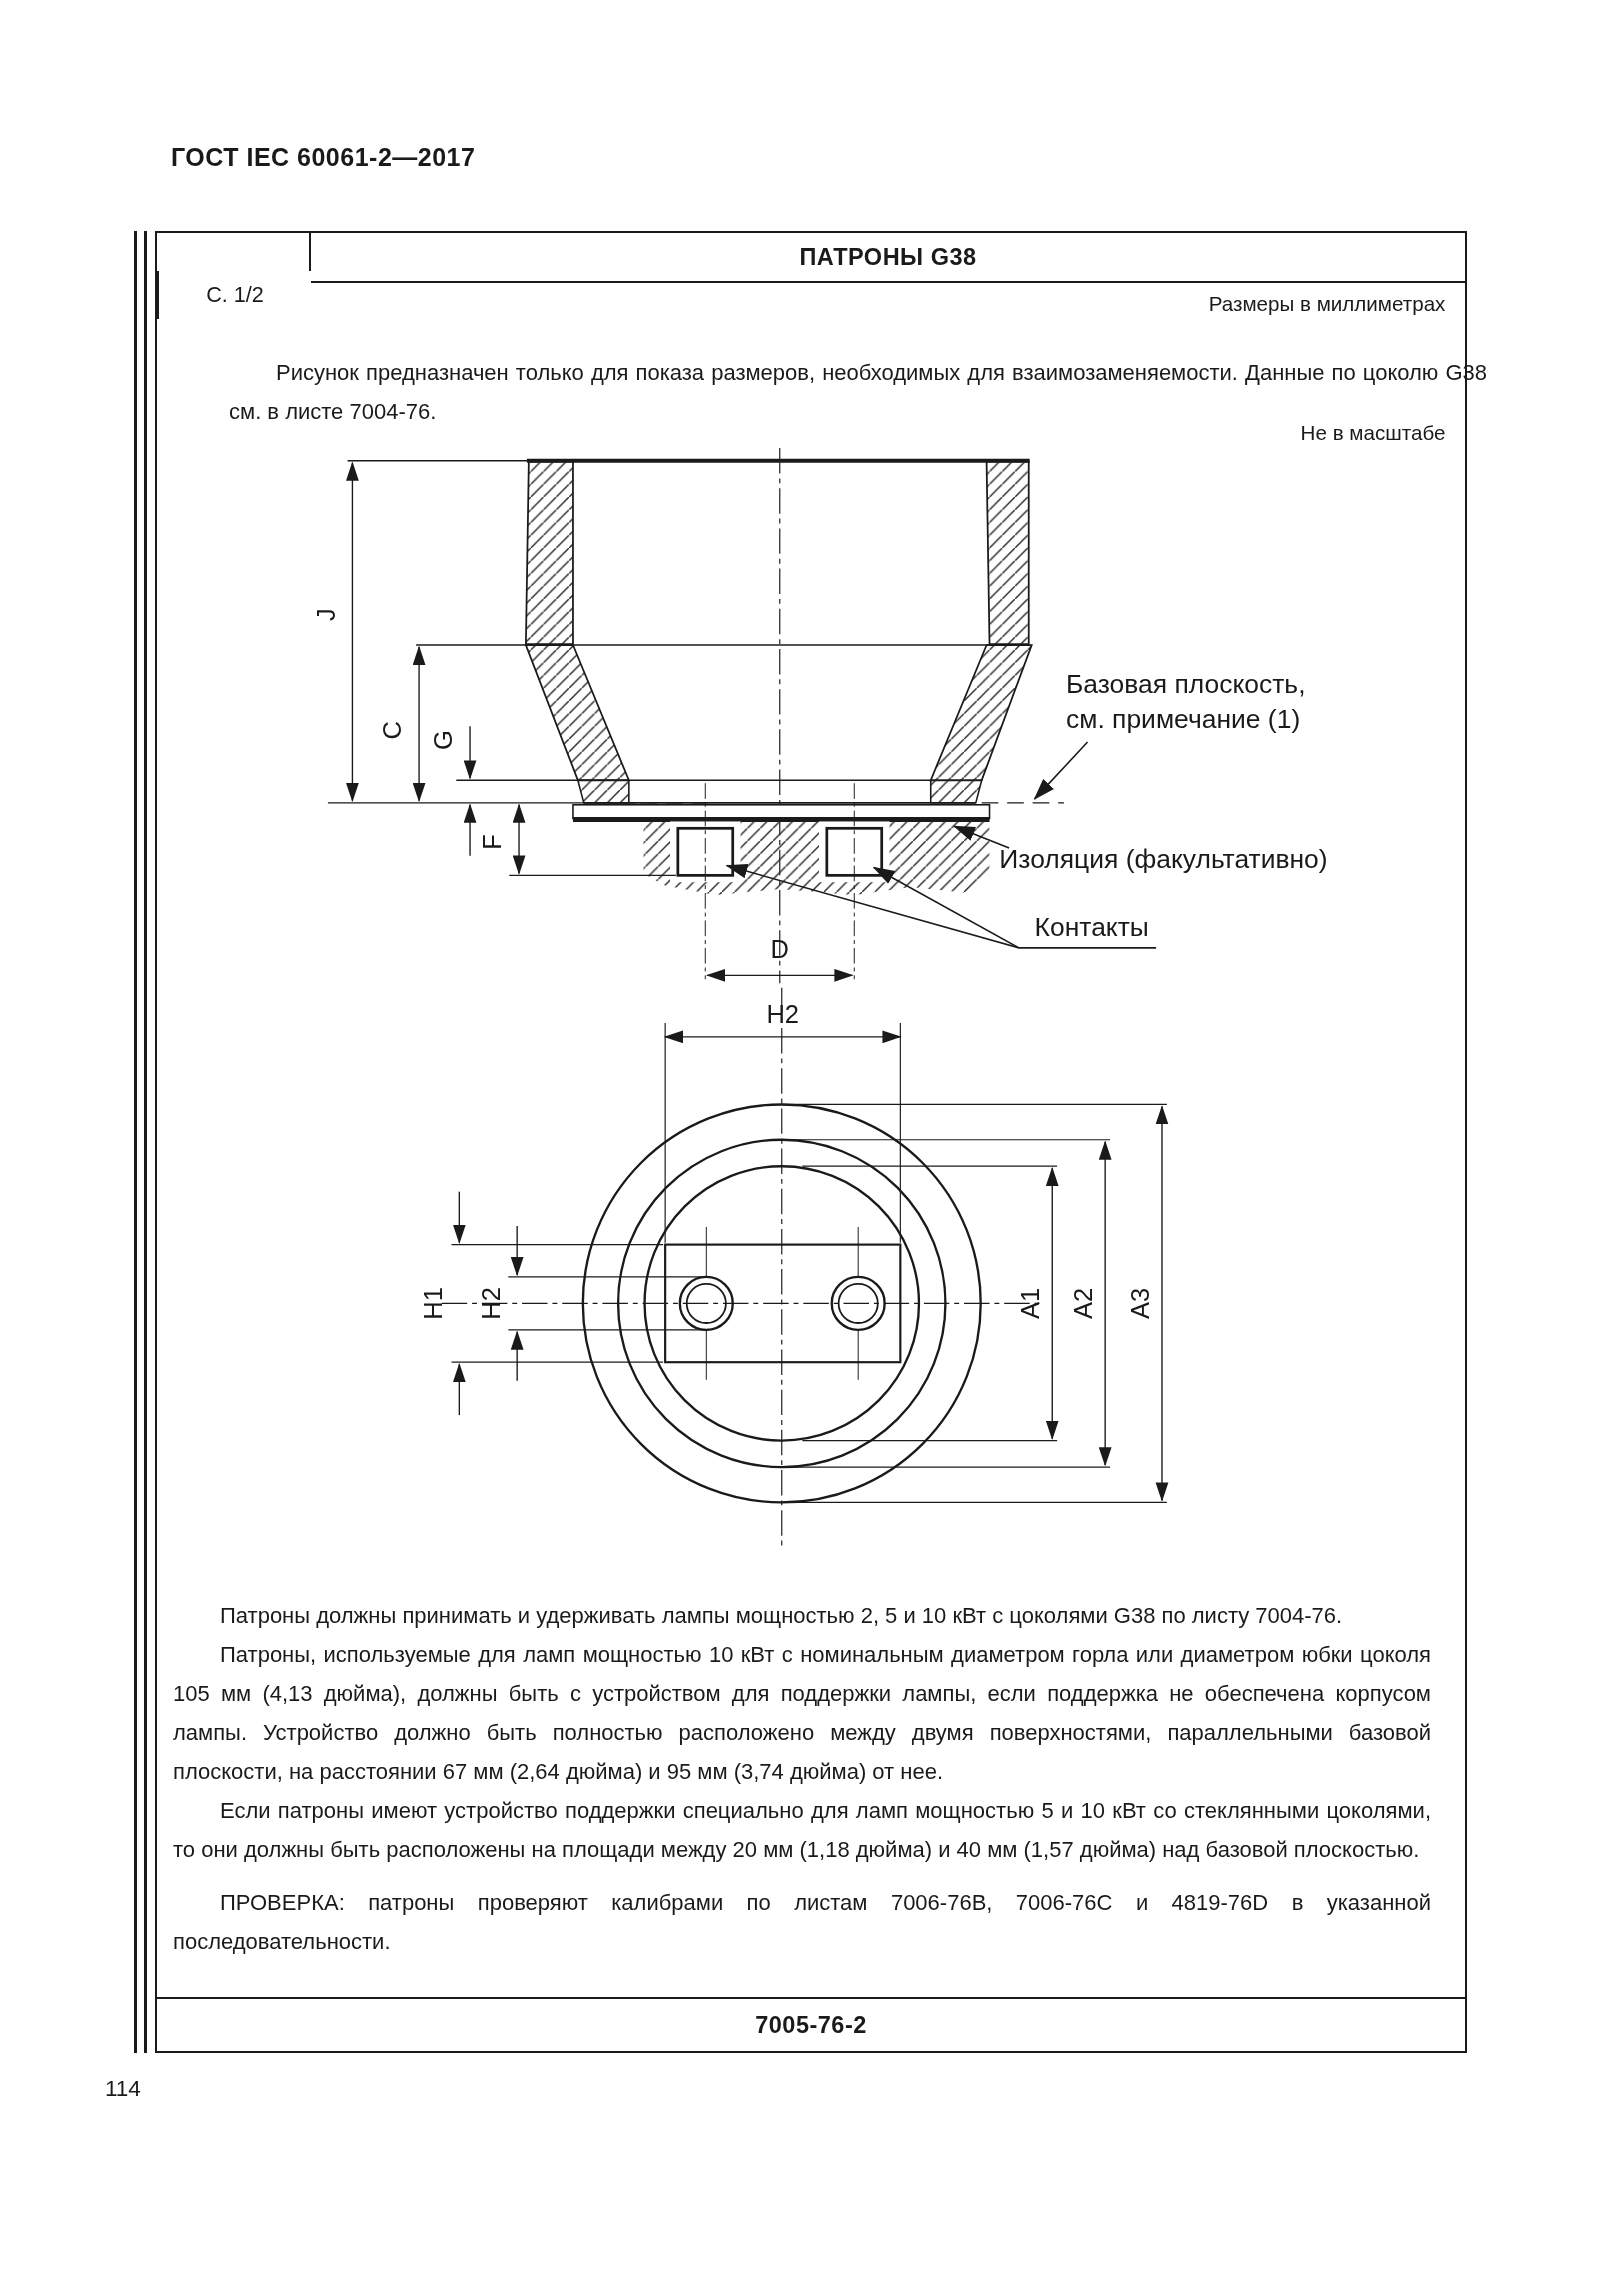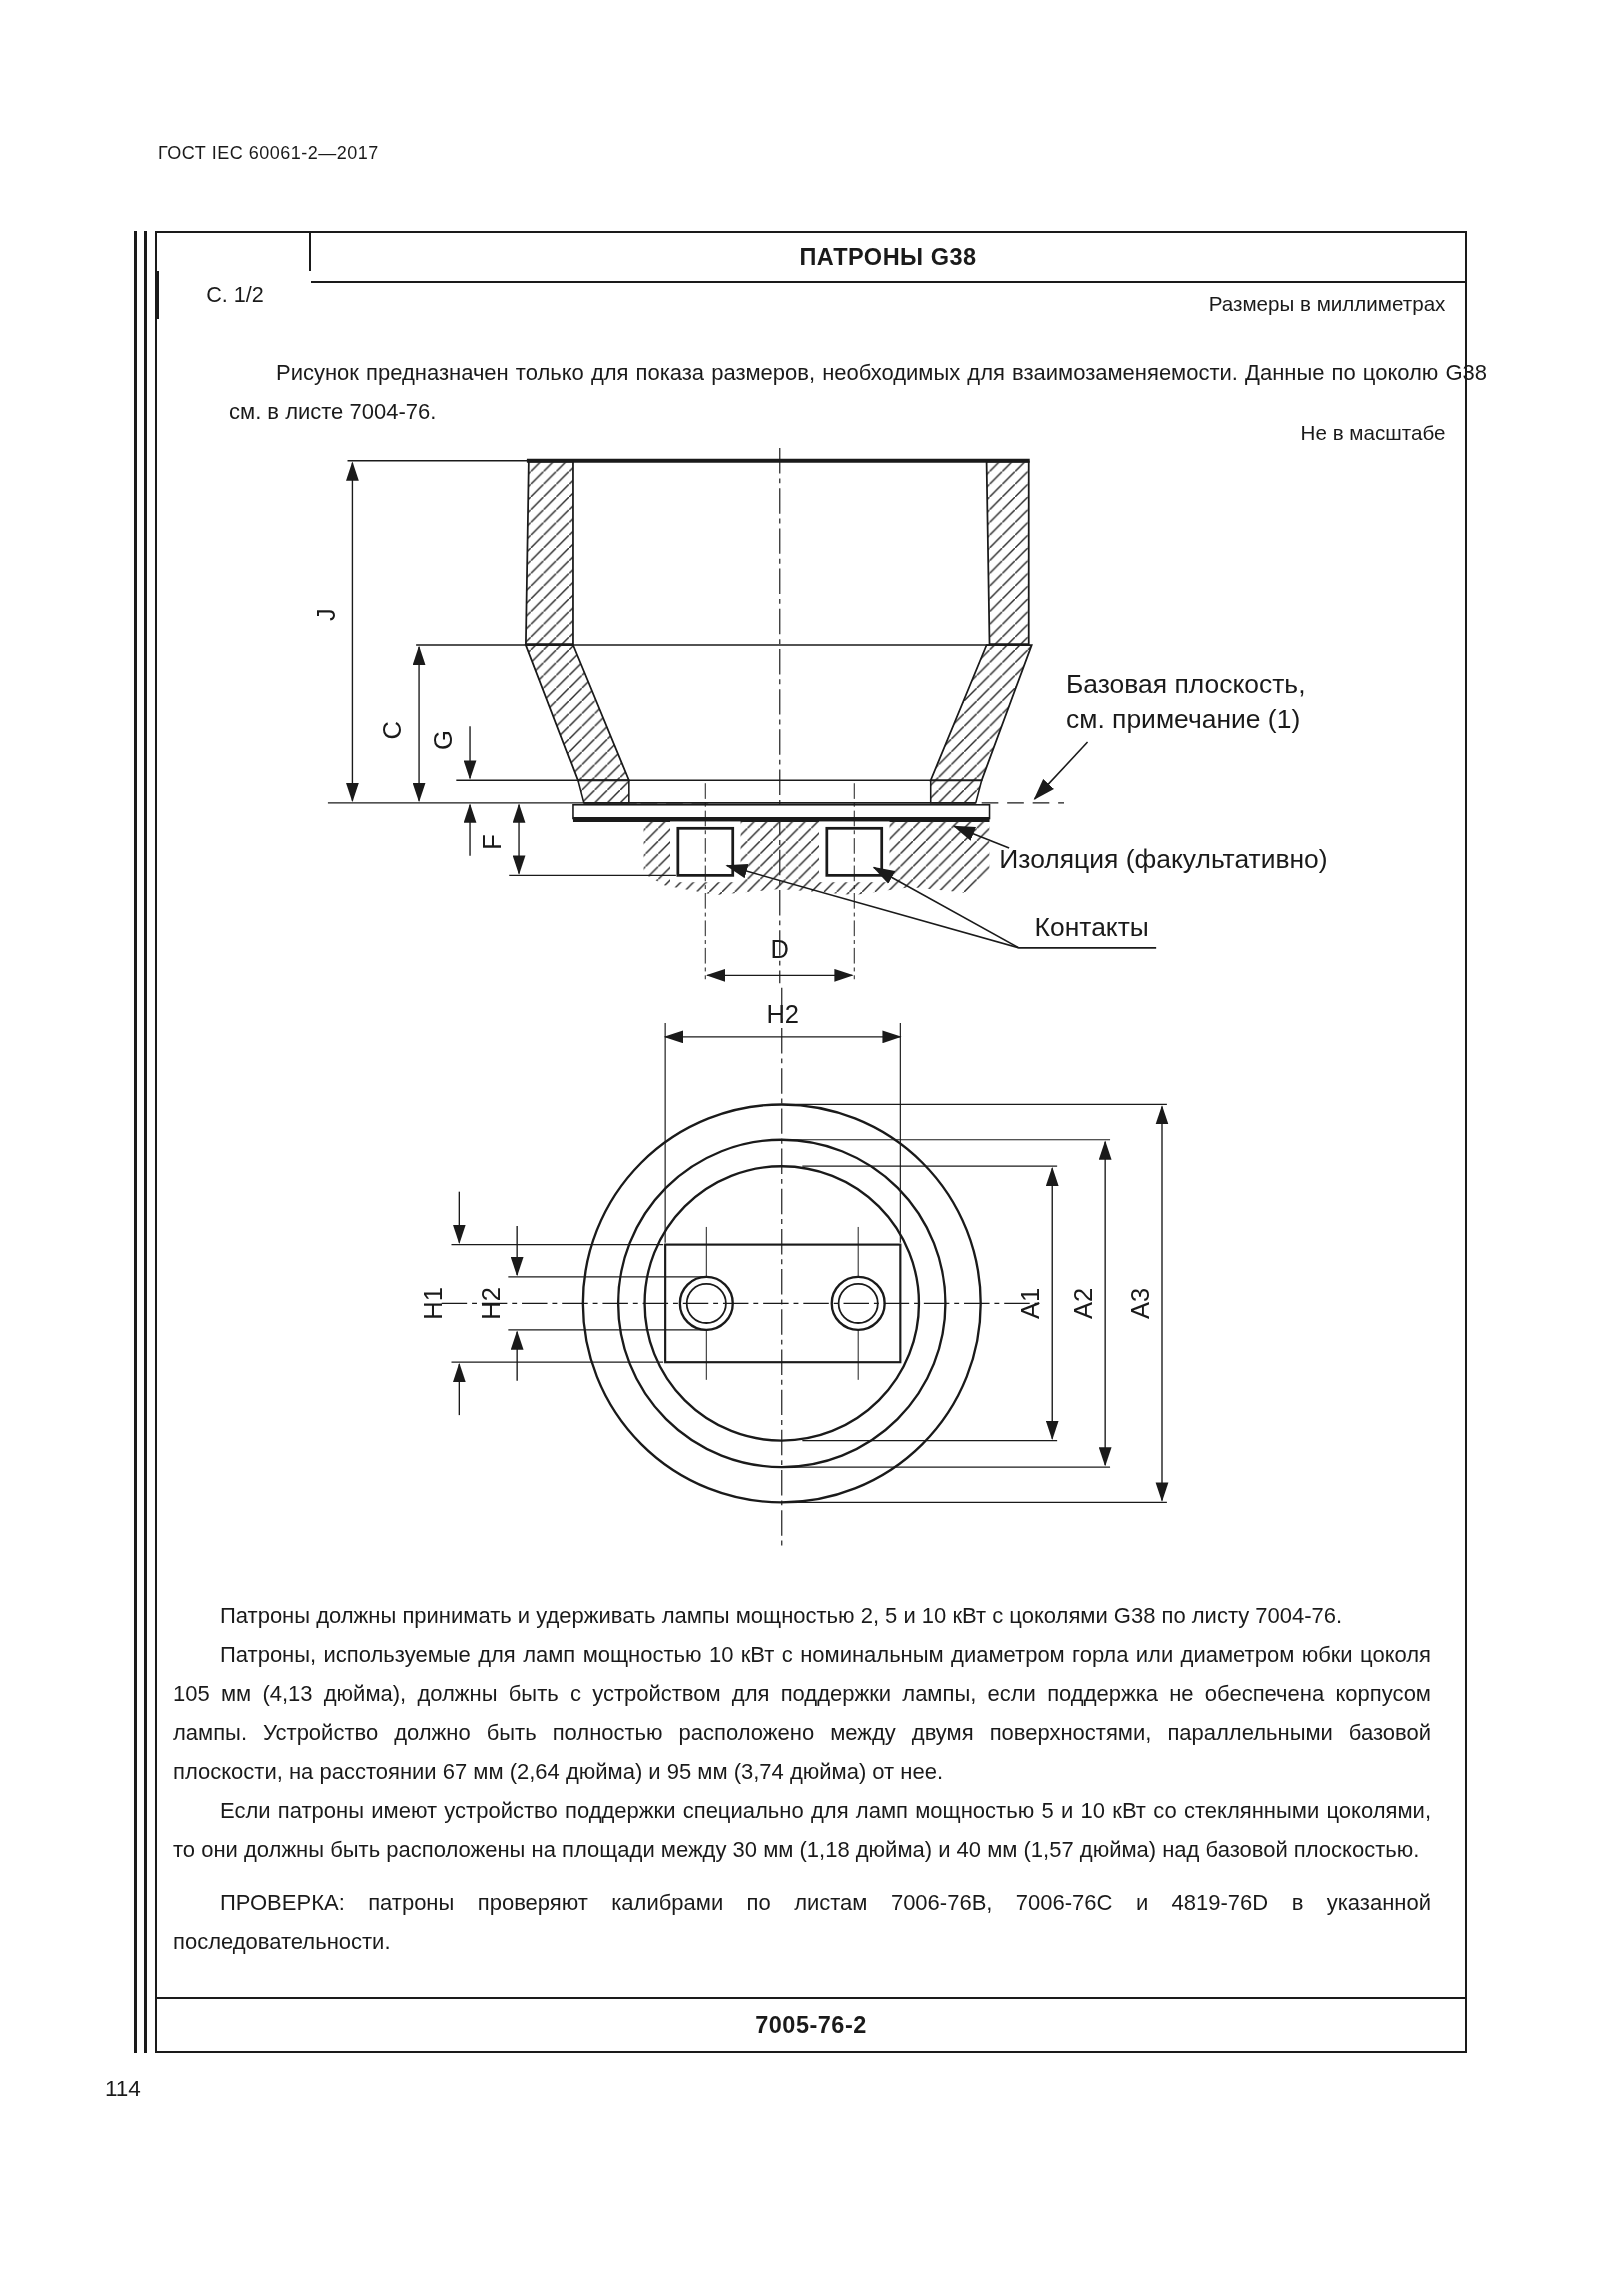--- a/index.html
+++ b/index.html
@@ -5,22 +5,22 @@
   * { margin:0; padding:0; box-sizing:border-box; }
   html,body { background:#ffffff; }
   body {
     width:1621px; height:2293px; position:relative;
     font-family:"Liberation Sans", sans-serif;
     color:#1a1a1a;
   }
   .page { position:absolute; inset:0; background:#fff; }
 
   .doc-header {
-    position:absolute; left:158px; top:143px;
-    font-size:18px; font-weight:normal; letter-spacing:0.5px;
+    position:absolute; left:171px; top:143px;
+    font-size:25px; font-weight:bold; letter-spacing:0.5px;
   }
 
   
   .left-rule { position:absolute; top:231px; height:1822px; width:2.9px; background:#1a1a1a; }
   .left-rule.outer { left:134px; }
   .left-rule.inner { left:144px; }
 
   .sheet-frame {
     position:absolute; left:155px; top:231px; width:1312px; height:1822px;
     border:2.5px solid #1a1a1a; background:#fff;
@@ -250,20 +250,20 @@
       <text x="89" y="330" transform="rotate(-90 89 330)">H2</text>
       <text x="640" y="330" transform="rotate(-90 640 330)">A1</text>
       <text x="694" y="330" transform="rotate(-90 694 330)">A2</text>
       <text x="752" y="330" transform="rotate(-90 752 330)">A3</text>
     </g>
   </svg>
 
   <div class="body-text">
     <p>Патроны должны принимать и удерживать лампы мощностью 2, 5 и 10 кВт с цоколями G38 по листу 7004-76.</p>
     <p>Патроны, используемые для ламп мощностью 10 кВт с номинальным диаметром горла или диаметром юбки цоколя 105 мм (4,13 дюйма), должны быть с устройством для поддержки лампы, если поддержка не обеспечена корпусом лампы. Устройство должно быть полностью расположено между двумя поверхностями, параллельными базовой плоскости, на расстоянии 67 мм (2,64 дюйма) и 95 мм (3,74 дюйма) от нее.</p>
-    <p>Если патроны имеют устройство поддержки специально для ламп мощностью 5 и 10 кВт со стеклянными цоколями, то они должны быть расположены на площади между 30 мм (1,18 дюйма) и 40 мм (1,57 дюйма) над базовой плоскостью.</p>
+    <p>Если патроны имеют устройство поддержки специально для ламп мощностью 5 и 10 кВт со стеклянными цоколями, то они должны быть расположены на площади между 20 мм (1,18 дюйма) и 40 мм (1,57 дюйма) над базовой плоскостью.</p>
     <p class="gap">ПРОВЕРКА: патроны проверяют калибрами по листам 7006-76B, 7006-76C и 4819-76D в указанной последовательности.</p>
   </div>
 
   <div class="page-number">114</div>
 
 </div>
 
 
 </body></html>

